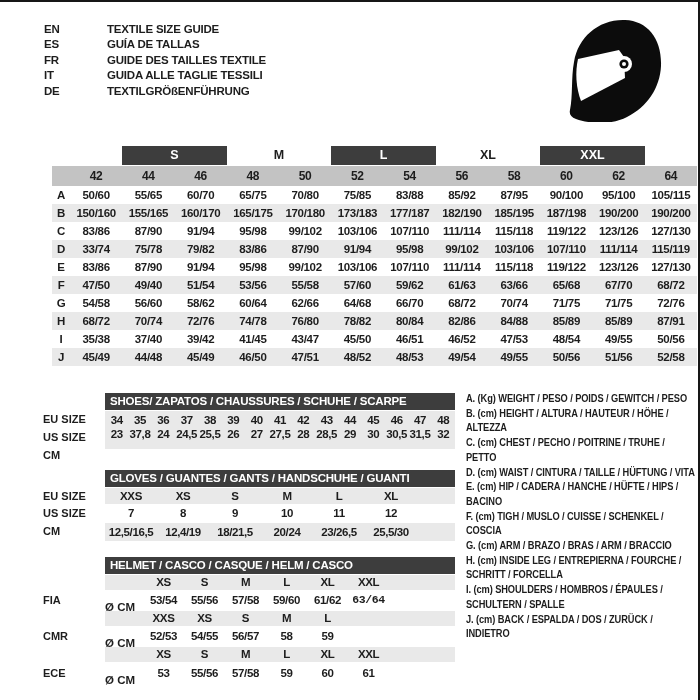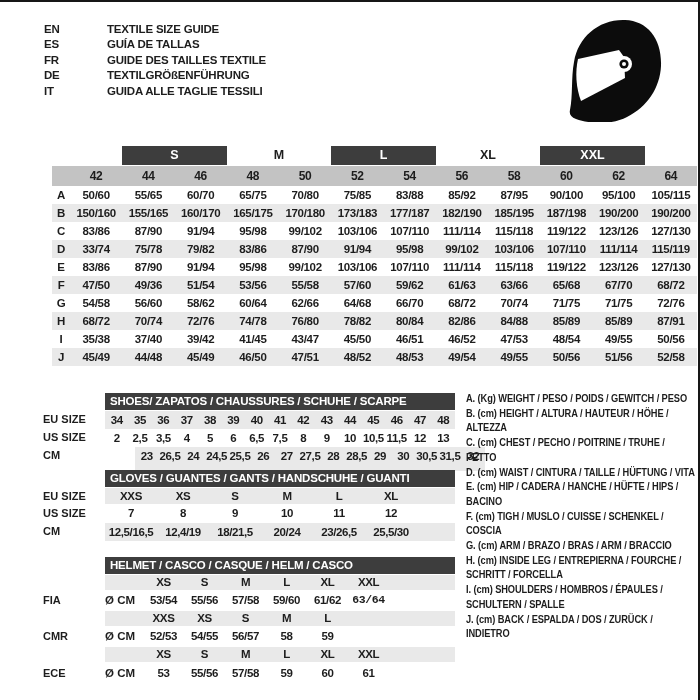--- a/index.html
+++ b/index.html
@@ -36,21 +36,21 @@
   
   .section-bar{position:absolute;left:105px;width:350px;height:17px;background:var(--dark,#3d3d3d);
     color:#fff;font-weight:bold;font-size:11.5px;line-height:17px;padding-left:5px;box-sizing:border-box;
     letter-spacing:-0.2px;white-space:nowrap;overflow:hidden;}
   .srow{position:absolute;left:105px;width:350px;display:grid;}
   .srow .mt-cell{letter-spacing:-0.4px;}
   .side-label{position:absolute;left:43px;font-weight:bold;font-size:11px;white-space:nowrap;}
   .shoes-grid{grid-template-columns:repeat(15,1fr);}
   .gloves-grid{grid-template-columns:repeat(6,52px);}
   .helmet-grid{grid-template-columns:38px repeat(6,41px);}
-  .unit-cell{text-align:left;font-weight:bold;font-size:11.5px;white-space:nowrap;}
+  .unit-cell{text-align:left;font-weight:bold;font-size:11.5px;white-space:nowrap;margin-top:7px;}
 
   
   #legend{position:absolute;left:466px;top:391px;width:264px;
     transform:scaleX(0.875);transform-origin:left top;
     font-weight:bold;font-size:10.6px;line-height:14.7px;letter-spacing:-0.1px;}
 </style>
 </head>
 <body>
 
 <div id="top-border" class="edge"></div>
@@ -63,26 +63,26 @@
     </div>
     <div class="lang-row">
       <div class="lang-code">ES</div>
       <div class="lang-label">GUÍA DE TALLAS</div>
     </div>
     <div class="lang-row">
       <div class="lang-code">FR</div>
       <div class="lang-label">GUIDE DES TAILLES TEXTILE</div>
     </div>
     <div class="lang-row">
+      <div class="lang-code">IT</div>
+      <div class="lang-label">GUIDA ALLE TAGLIE TESSILI</div>
+    </div>
+    <div class="lang-row">
       <div class="lang-code">DE</div>
       <div class="lang-label">TEXTILGRÖßENFÜHRUNG</div>
-    </div>
-    <div class="lang-row">
-      <div class="lang-code">IT</div>
-      <div class="lang-label">GUIDA ALLE TAGLIE TESSILI</div>
     </div>
   </div>
 
 <div id="helmet-icon">
   <svg width="95" height="104" viewBox="0 0 95 104" aria-hidden="true">
     <path d="M57 2 C31 1 10 19 6 44 C3 60 5 78 2 92 C1 96 3 99 8 101 C22 106 44 107 59 99 C79 89 92 70 93 48 C94 21 80 3 57 2 Z" fill="#0c0c0c"></path>
     <path d="M10 41 L51 32 L56 39 L57 60 L13 83 C8 70 7 54 10 41 Z" fill="#ffffff"></path>
     <circle cx="56" cy="46" r="8" fill="#ffffff"></circle>
     <circle cx="56" cy="46" r="4.6" fill="#0c0c0c"></circle>
     <circle cx="56" cy="46" r="2" fill="#ffffff"></circle>
@@ -184,21 +184,21 @@
         <div class="mt-cell">107/110</div>
         <div class="mt-cell">111/114</div>
         <div class="mt-cell">115/118</div>
         <div class="mt-cell">119/122</div>
         <div class="mt-cell">123/126</div>
         <div class="mt-cell">127/130</div>
       </div>
       <div class="mt-grid mt-row stripe">
         <div class="mt-cell">F</div>
         <div class="mt-cell">47/50</div>
-        <div class="mt-cell">49/36</div>
+        <div class="mt-cell">49/40</div>
         <div class="mt-cell">51/54</div>
         <div class="mt-cell">53/56</div>
         <div class="mt-cell">55/58</div>
         <div class="mt-cell">57/60</div>
         <div class="mt-cell">59/62</div>
         <div class="mt-cell">61/63</div>
         <div class="mt-cell">63/66</div>
         <div class="mt-cell">65/68</div>
         <div class="mt-cell">67/70</div>
         <div class="mt-cell">68/72</div>
@@ -295,23 +295,23 @@
       <div class="mt-cell" style="line-height:18px;">6,5</div>
       <div class="mt-cell" style="line-height:18px;">7,5</div>
       <div class="mt-cell" style="line-height:18px;">8</div>
       <div class="mt-cell" style="line-height:18px;">9</div>
       <div class="mt-cell" style="line-height:18px;">10</div>
       <div class="mt-cell" style="line-height:18px;">10,5</div>
       <div class="mt-cell" style="line-height:18px;">11,5</div>
       <div class="mt-cell" style="line-height:18px;">12</div>
       <div class="mt-cell" style="line-height:18px;">13</div>
     </div>
-    <div class="srow shoes-grid stripe" style="top:447px;height:24px;margin-left:30px;">
+    <div class="srow shoes-grid stripe" style="top:425px;height:24px;">
       <div class="mt-cell" style="line-height:18px;">23</div>
-      <div class="mt-cell" style="line-height:18px;">26,5</div>
+      <div class="mt-cell" style="line-height:18px;">37,8</div>
       <div class="mt-cell" style="line-height:18px;">24</div>
       <div class="mt-cell" style="line-height:18px;">24,5</div>
       <div class="mt-cell" style="line-height:18px;">25,5</div>
       <div class="mt-cell" style="line-height:18px;">26</div>
       <div class="mt-cell" style="line-height:18px;">27</div>
       <div class="mt-cell" style="line-height:18px;">27,5</div>
       <div class="mt-cell" style="line-height:18px;">28</div>
       <div class="mt-cell" style="line-height:18px;">28,5</div>
       <div class="mt-cell" style="line-height:18px;">29</div>
       <div class="mt-cell" style="line-height:18px;">30</div>

